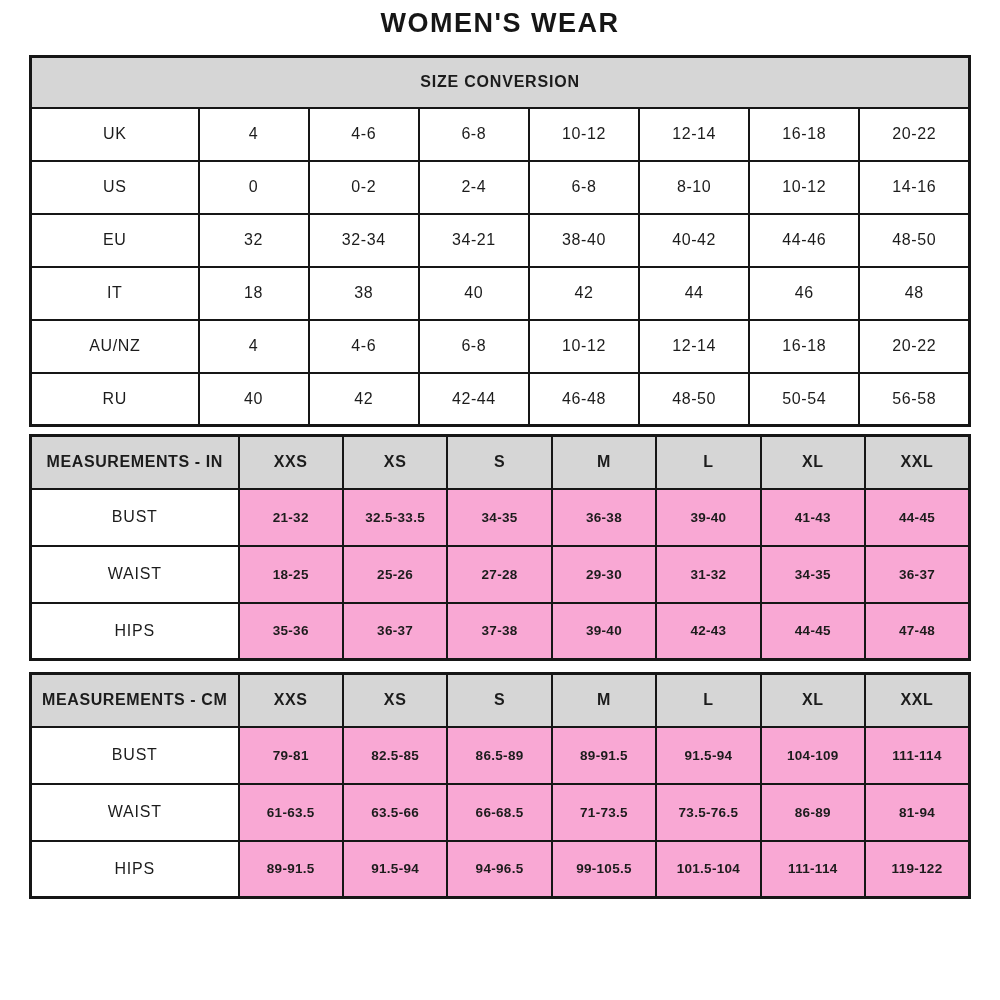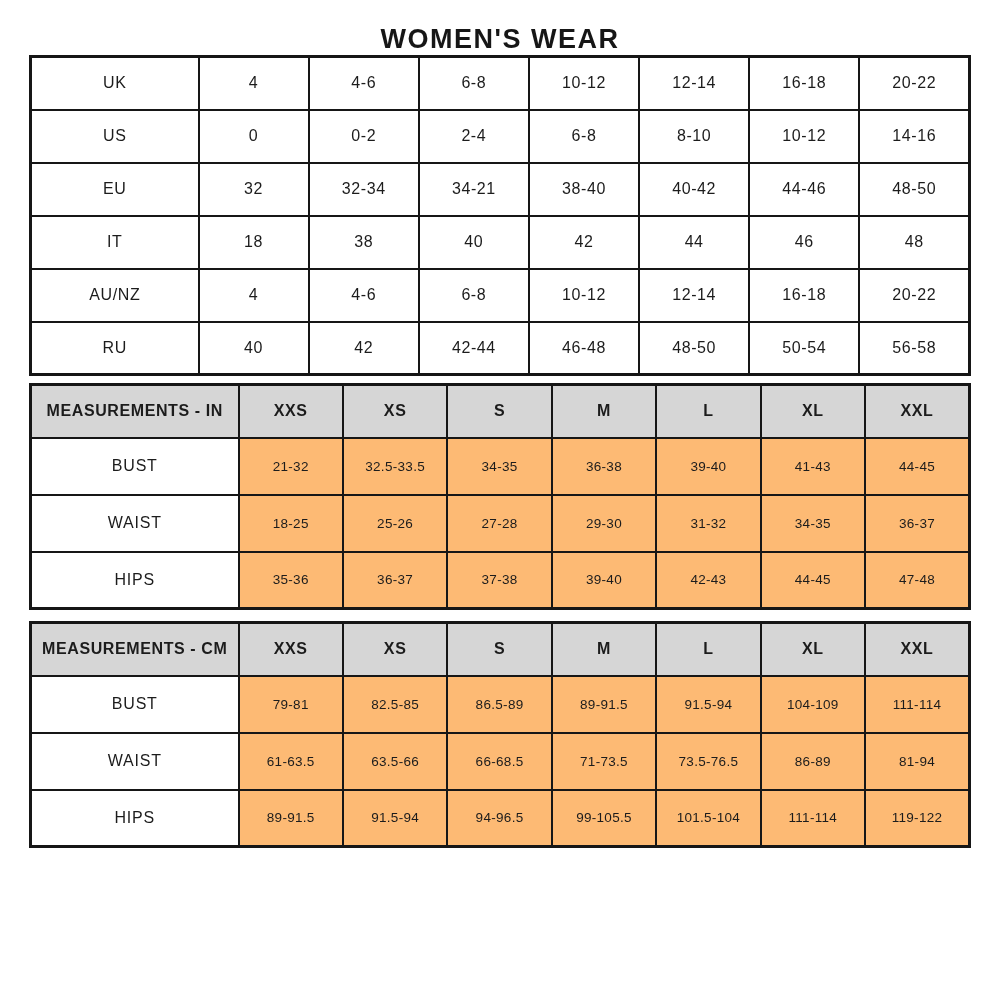--- a/index.html
+++ b/index.html
@@ -12,21 +12,21 @@
     width: 1000px;
     height: 1000px;
     background: #ffffff;
     overflow: hidden;
   }
   .page-title {
     text-align: center;
     font-size: 27px;
     font-weight: bold;
     letter-spacing: 1.5px;
-    padding-top: 24px;
+    padding-top: 8px;
     height: 55px;
     color: #161616;
   }
   table {
     width: 942px;
     margin: 0 auto;
     border-collapse: collapse;
     table-layout: fixed;
     border: 3px solid #161616;
   }
@@ -69,21 +69,22 @@
   }
   .measure-table tbody tr { height: 57px; }
   .measure-table tbody th {
     font-size: 16px;
     letter-spacing: 0.8px;
     background: #ffffff;
   }
   .measure-table tbody td {
     font-size: 13.5px;
     letter-spacing: 0.3px;
-    background: #fdba74;
+    background: #f9a8d4;
+    font-weight: bold;
   }
   .measure-table col.label-col { width: 208px; }
   .gap-sm { height: 7px; }
   .gap-md { height: 11px; }
 </style>
 </head>
 <body>
 
 <div class="page">
 
@@ -94,20 +95,23 @@
       <col class="label-col">
       <col>
         <col>
         <col>
         <col>
         <col>
         <col>
         <col>
     </colgroup>
     <thead>
+      <tr class="band-row">
+        <th colspan="8">SIZE CONVERSION</th>
+      </tr>
     </thead>
     <tbody>
         <tr>
           <th>UK</th>
           <td>4</td>
           <td>4-6</td>
           <td>6-8</td>
           <td>10-12</td>
           <td>12-14</td>
           <td>16-18</td>

